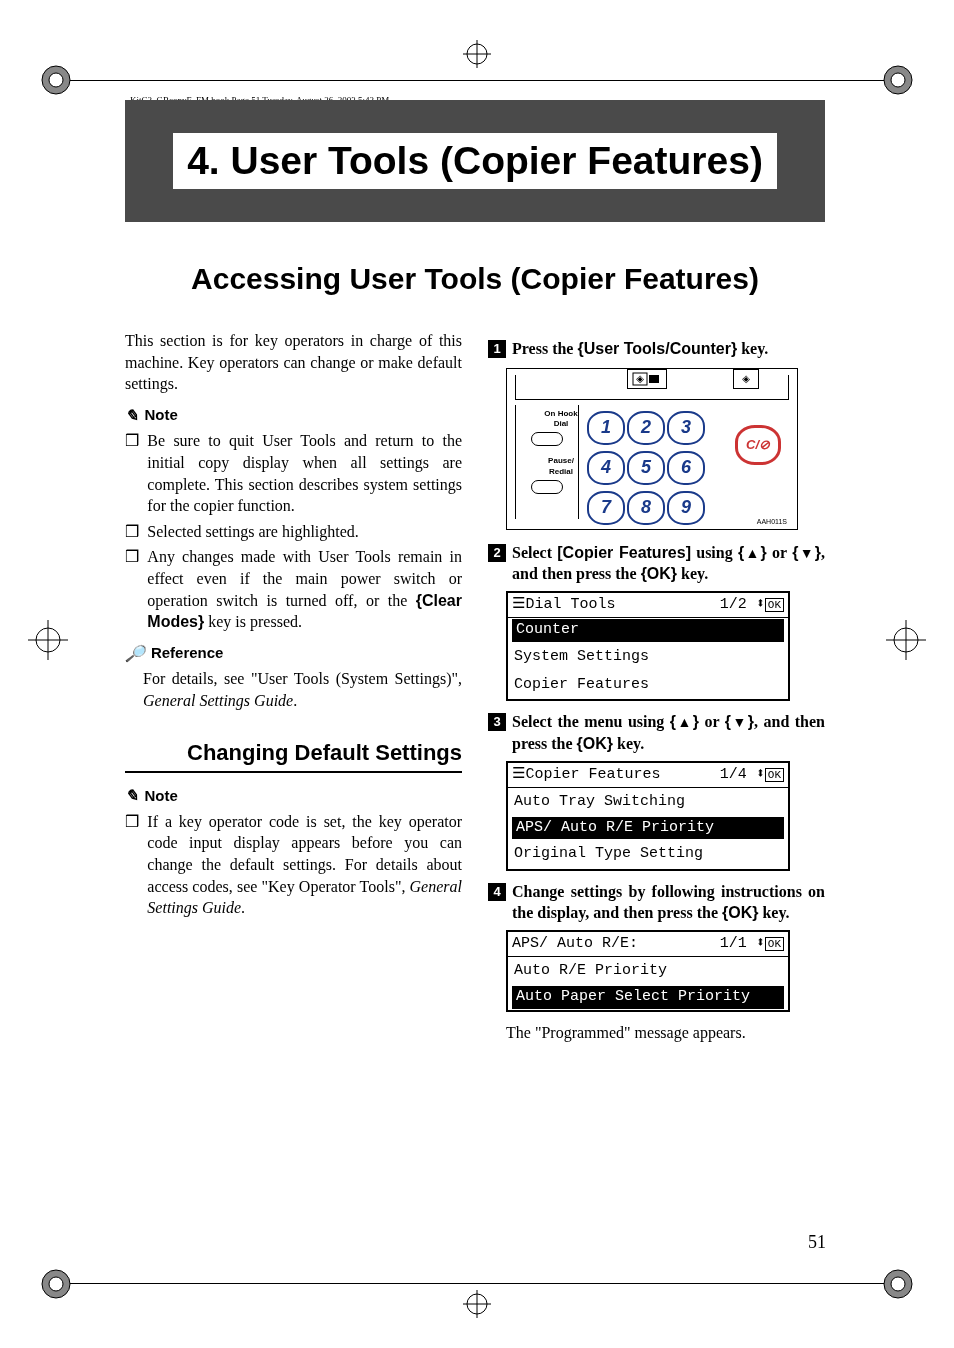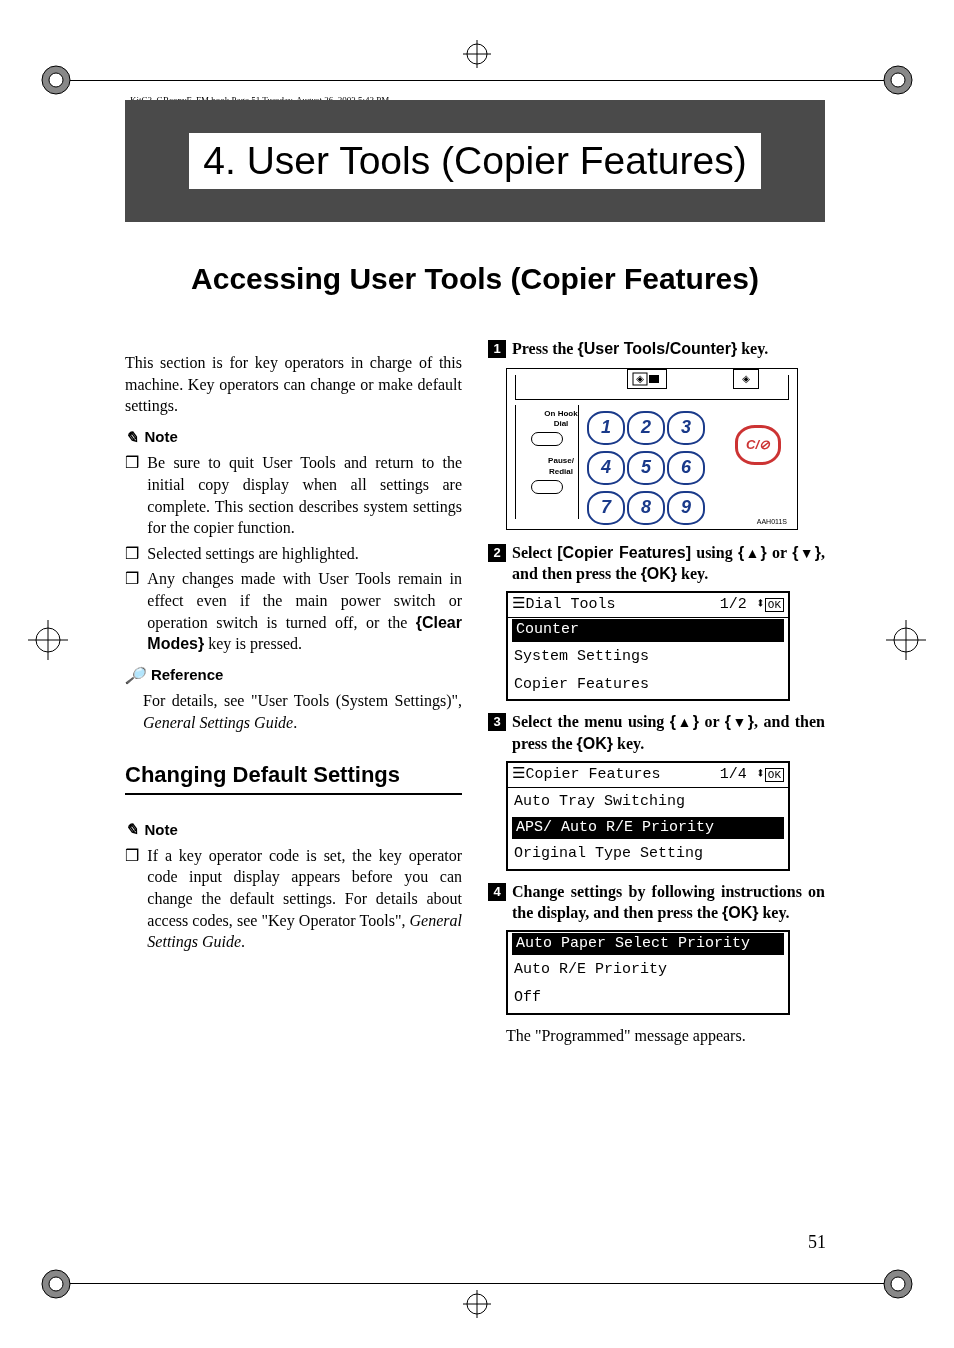--- a/index.html
+++ b/index.html
@@ -30,21 +30,21 @@
     height: 122px;
     display: flex;
     align-items: center;
     justify-content: center;
     position: relative;
   }
   .chapter-title {
     color: #000;
     background: #fff;
     font-family: "Century Gothic", "Futura", sans-serif;
-    font-weight: normal;
+    font-weight: bold;
     font-size: 39px;
     padding: 6px 14px;
     white-space: nowrap;
   }
   .content {
     margin-top: 40px;
   }
   .section-title {
     font-family: Arial, sans-serif;
     font-weight: bold;
@@ -58,21 +58,20 @@
     gap: 26px;
   }
   .col {
     width: 50%;
     font-size: 16px;
     line-height: 1.35;
   }
   .para {
     text-align: justify;
     margin-bottom: 10px;
-    margin-top: 22px;
   }
   .note-head {
     font-family: Arial, sans-serif;
     font-weight: bold;
     font-size: 15px;
     margin-top: 6px;
     margin-bottom: 4px;
     display: flex;
     align-items: center;
     gap: 6px;
@@ -106,21 +105,22 @@
     margin-left: 18px;
     text-align: justify;
   }
   .subsection {
     font-family: Arial, sans-serif;
     font-weight: bold;
     font-size: 22px;
     border-bottom: 2px solid #000;
     padding-bottom: 4px;
     margin-top: 26px;
-    margin-bottom: 24px;
+    margin-bottom: 12px;
+    text-align: right;
   }
   .step {
     display: flex;
     gap: 6px;
     font-weight: bold;
     font-size: 16px;
     margin-top: 8px;
     margin-bottom: 6px;
     text-align: justify;
     align-items: flex-start;
@@ -510,23 +510,26 @@
         </div>
 
         <div class="step">
           <span class="step-num">4</span>
           <span class="step-body">
             <span>Change settings by following instructions on the display, and then press the </span><span class="bracket-key">{</span><span class="key">OK</span><span class="bracket-key">}</span><span> key.</span>
           </span>
         </div>
 
         <div class="lcd">
+          <div class="lcd-header">
+            <span>APS/ Auto R/E:</span>
+            <span><span>1/1</span> ⬍<span class="okbox">OK</span></span>
+          </div>
+          <div class="lcd-row">Auto R/E Priority</div>
           <div class="lcd-row sel">Auto Paper Select Priority</div>
-          <div class="lcd-row">Auto R/E Priority</div>
-          <div class="lcd-row">Off</div>
         </div>
 
         <div class="post-text">
           <span>The "</span><span class="mono">Programmed</span><span>" message appears.</span>
         </div>
 
       </div>
     </div>
   </div>
 </div>

